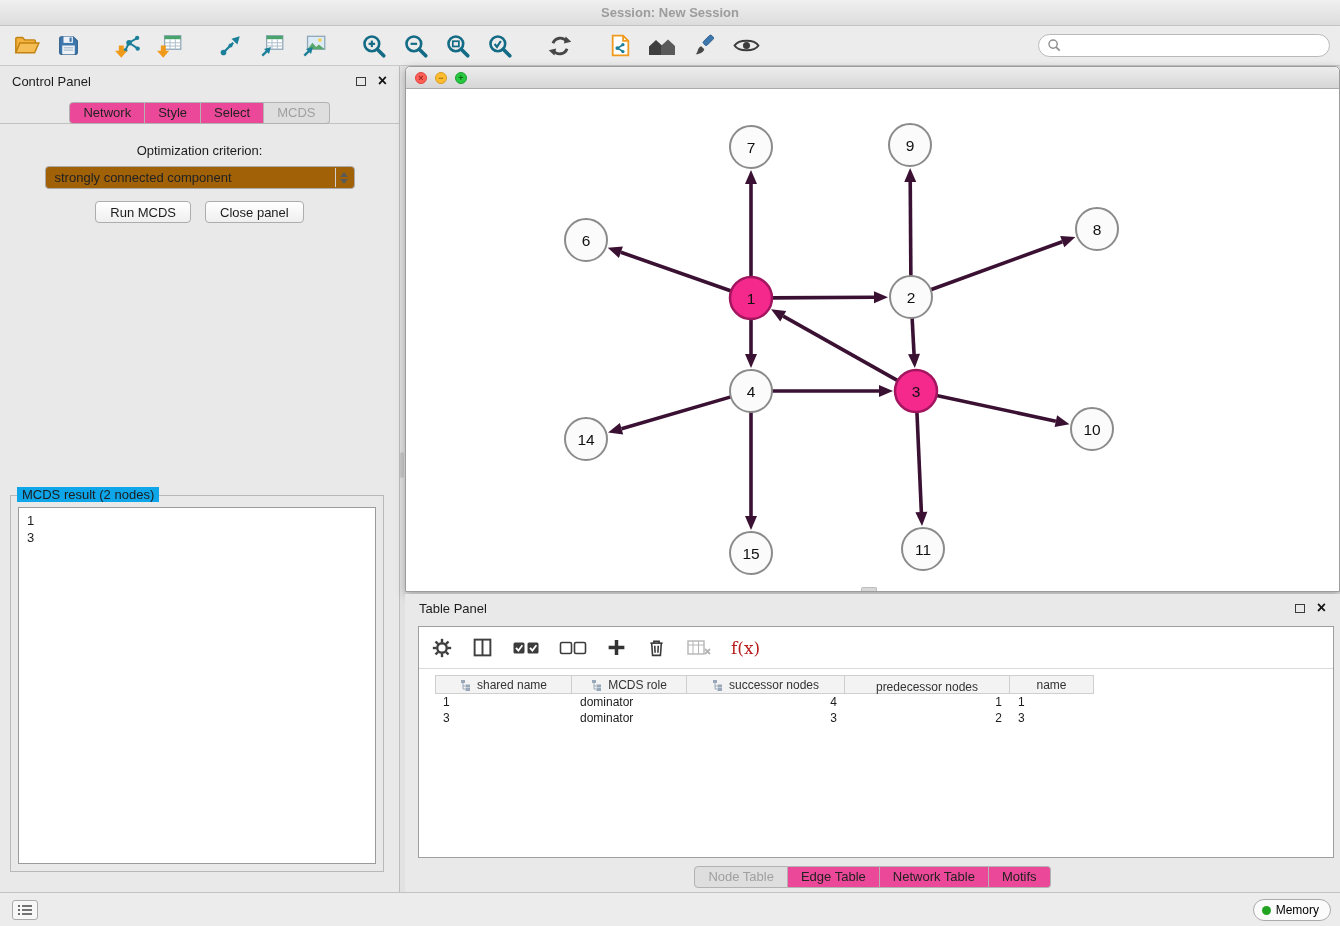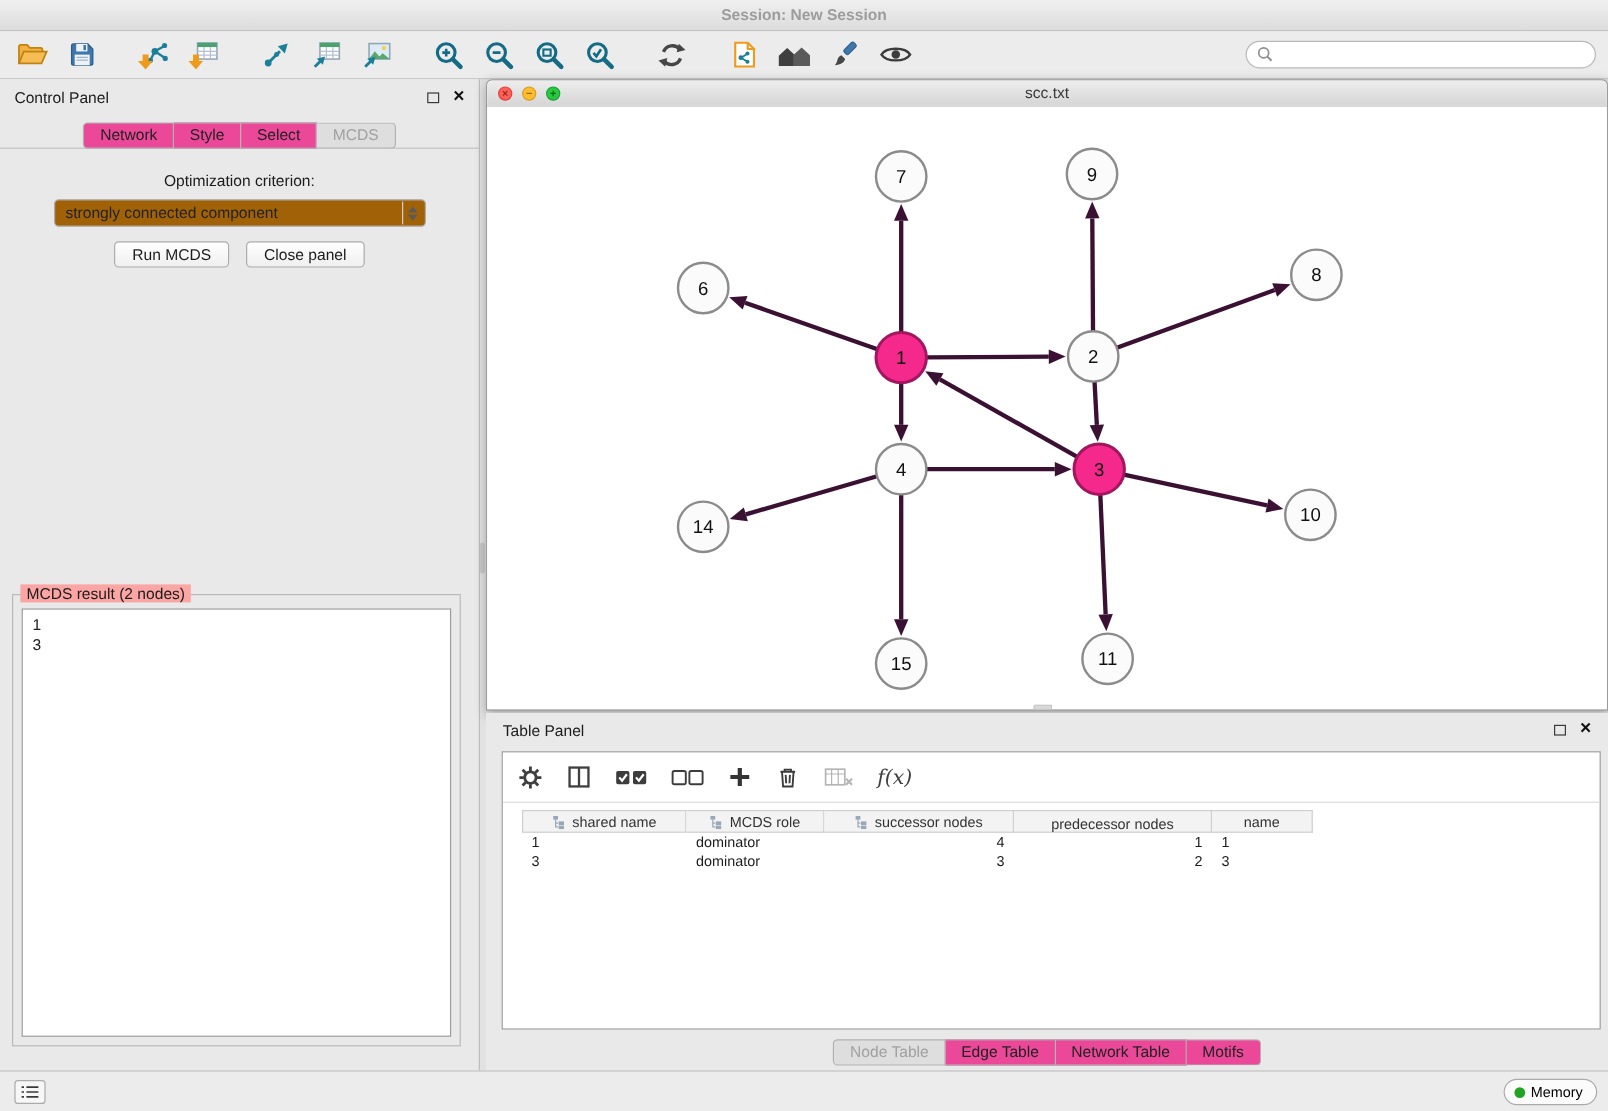--- a/index.html
+++ b/index.html
@@ -55,21 +55,21 @@
   .tri-down { width:0; height:0; border-left:4px solid transparent; border-right:4px solid transparent;
     border-top:5px solid #5a5a5a; }
 
   .cp-buttons { display:flex; justify-content:center; gap:14px; margin-top:12px; }
   .mac-btn { height:22px; padding:0 14px; background:linear-gradient(#ffffff,#efefef);
     border:1px solid #adadad; border-radius:4px; font-size:13px; cursor:pointer;
     font-family:inherit; color:#1c1c1c; }
 
   .result-group { position:absolute; left:10px; top:429px; width:374px; height:377px;
     border:1px solid #b9b9b9; }
-  .result-legend { position:absolute; top:-9px; left:6px; background:#fca5a5; padding:0 5px;
+  .result-legend { position:absolute; top:-9px; left:6px; background:#0ea5e9; padding:0 5px;
     color:#1c1c1c; }
   .result-box { position:absolute; left:7px; right:7px; top:11px; bottom:7px; background:#fff;
     border:1px solid #9b9b9b; padding:4px 0 0 8px; line-height:17px; overflow:hidden; }
 
   
   .network-window { position:absolute; left:405px; top:66px; width:935px; height:526px;
     background:#fff; border:1px solid #9c9c9c; border-radius:5px 5px 0 0;
     box-shadow:0 3px 10px rgba(0,0,0,0.28); }
   .nw-titlebar { position:relative; height:22px; background:linear-gradient(#ededed,#d6d6d6);
     border-bottom:1px solid #ababab; border-radius:5px 5px 0 0; display:flex; align-items:center; }
@@ -89,21 +89,21 @@
     background:#c9c9c9; border-radius:2px; }
 
   
   .table-panel { position:absolute; left:405px; top:594px; width:935px; height:298px; background:#e9e9e9; }
   .tp-header { height:28px; display:flex; align-items:center; padding:0 14px; }
   .tp-body { position:absolute; left:13px; top:32px; width:916px; height:232px; background:#fff;
     border:1px solid #9e9e9e; overflow:hidden; }
   .tp-toolbar { height:42px; display:flex; align-items:center; padding-left:12px; gap:19px;
     border-bottom:1px solid #dadada; }
   .tp-tbtn { border:none; background:none; display:flex; align-items:center; justify-content:center; cursor:pointer; }
-  .fx { font-family:"DejaVu Serif","Liberation Serif",serif; font-style:italic; font-size:17px; color:#404040; }
+  .fx { font-family:"DejaVu Serif","Liberation Serif",serif; font-size:17px; color:#b91c1c; }
   .tp-hrow { display:flex; margin-top:6px; }
   .tp-hcell { height:19px; background:#f3f3f3; border:1px solid #cfcfcf; border-left:none;
     display:flex; align-items:center; justify-content:center; gap:5px; font-size:12px; color:#333;
     cursor:pointer; }
   .tp-hcell:first-child { border-left:1px solid #cfcfcf; }
   .tp-row { display:flex; height:16px; align-items:center; font-size:12px; color:#1c1c1c; }
   .tp-cell { padding:0 8px; overflow:hidden; white-space:nowrap; }
   .c0 { width:137px;margin-left:16px; } .c1 { width:115px; } .c2 { width:158px; text-align:right; }
   .c3 { width:165px; text-align:right;flex-direction:column; } .c4 { width:84px; }
   .tp-hcell.c2, .tp-hcell.c3 { text-align:center; }
@@ -342,21 +342,20 @@
         <div>1</div>
         <div>3</div>
       </div>
     </div>
   </div>
 
   <div class="divider-handle"></div>
 
   <div class="network-window">
     <div class="nw-titlebar">
-      <div class="nw-title">scc.txt</div>
       <div class="traffic">
         <span class="light red">×</span>
         <span class="light yellow">−</span>
         <span class="light green">+</span>
       </div>
     </div>
     <div class="nw-canvas">
       <svg id="graph-svg" viewBox="0 0 933 502">
           <line x1="345" y1="188" x2="345" y2="95" stroke="#3a1133" stroke-width="3.6"></line>
           <polygon points="345,81 351,95 339,95" fill="#3a1133"></polygon>

